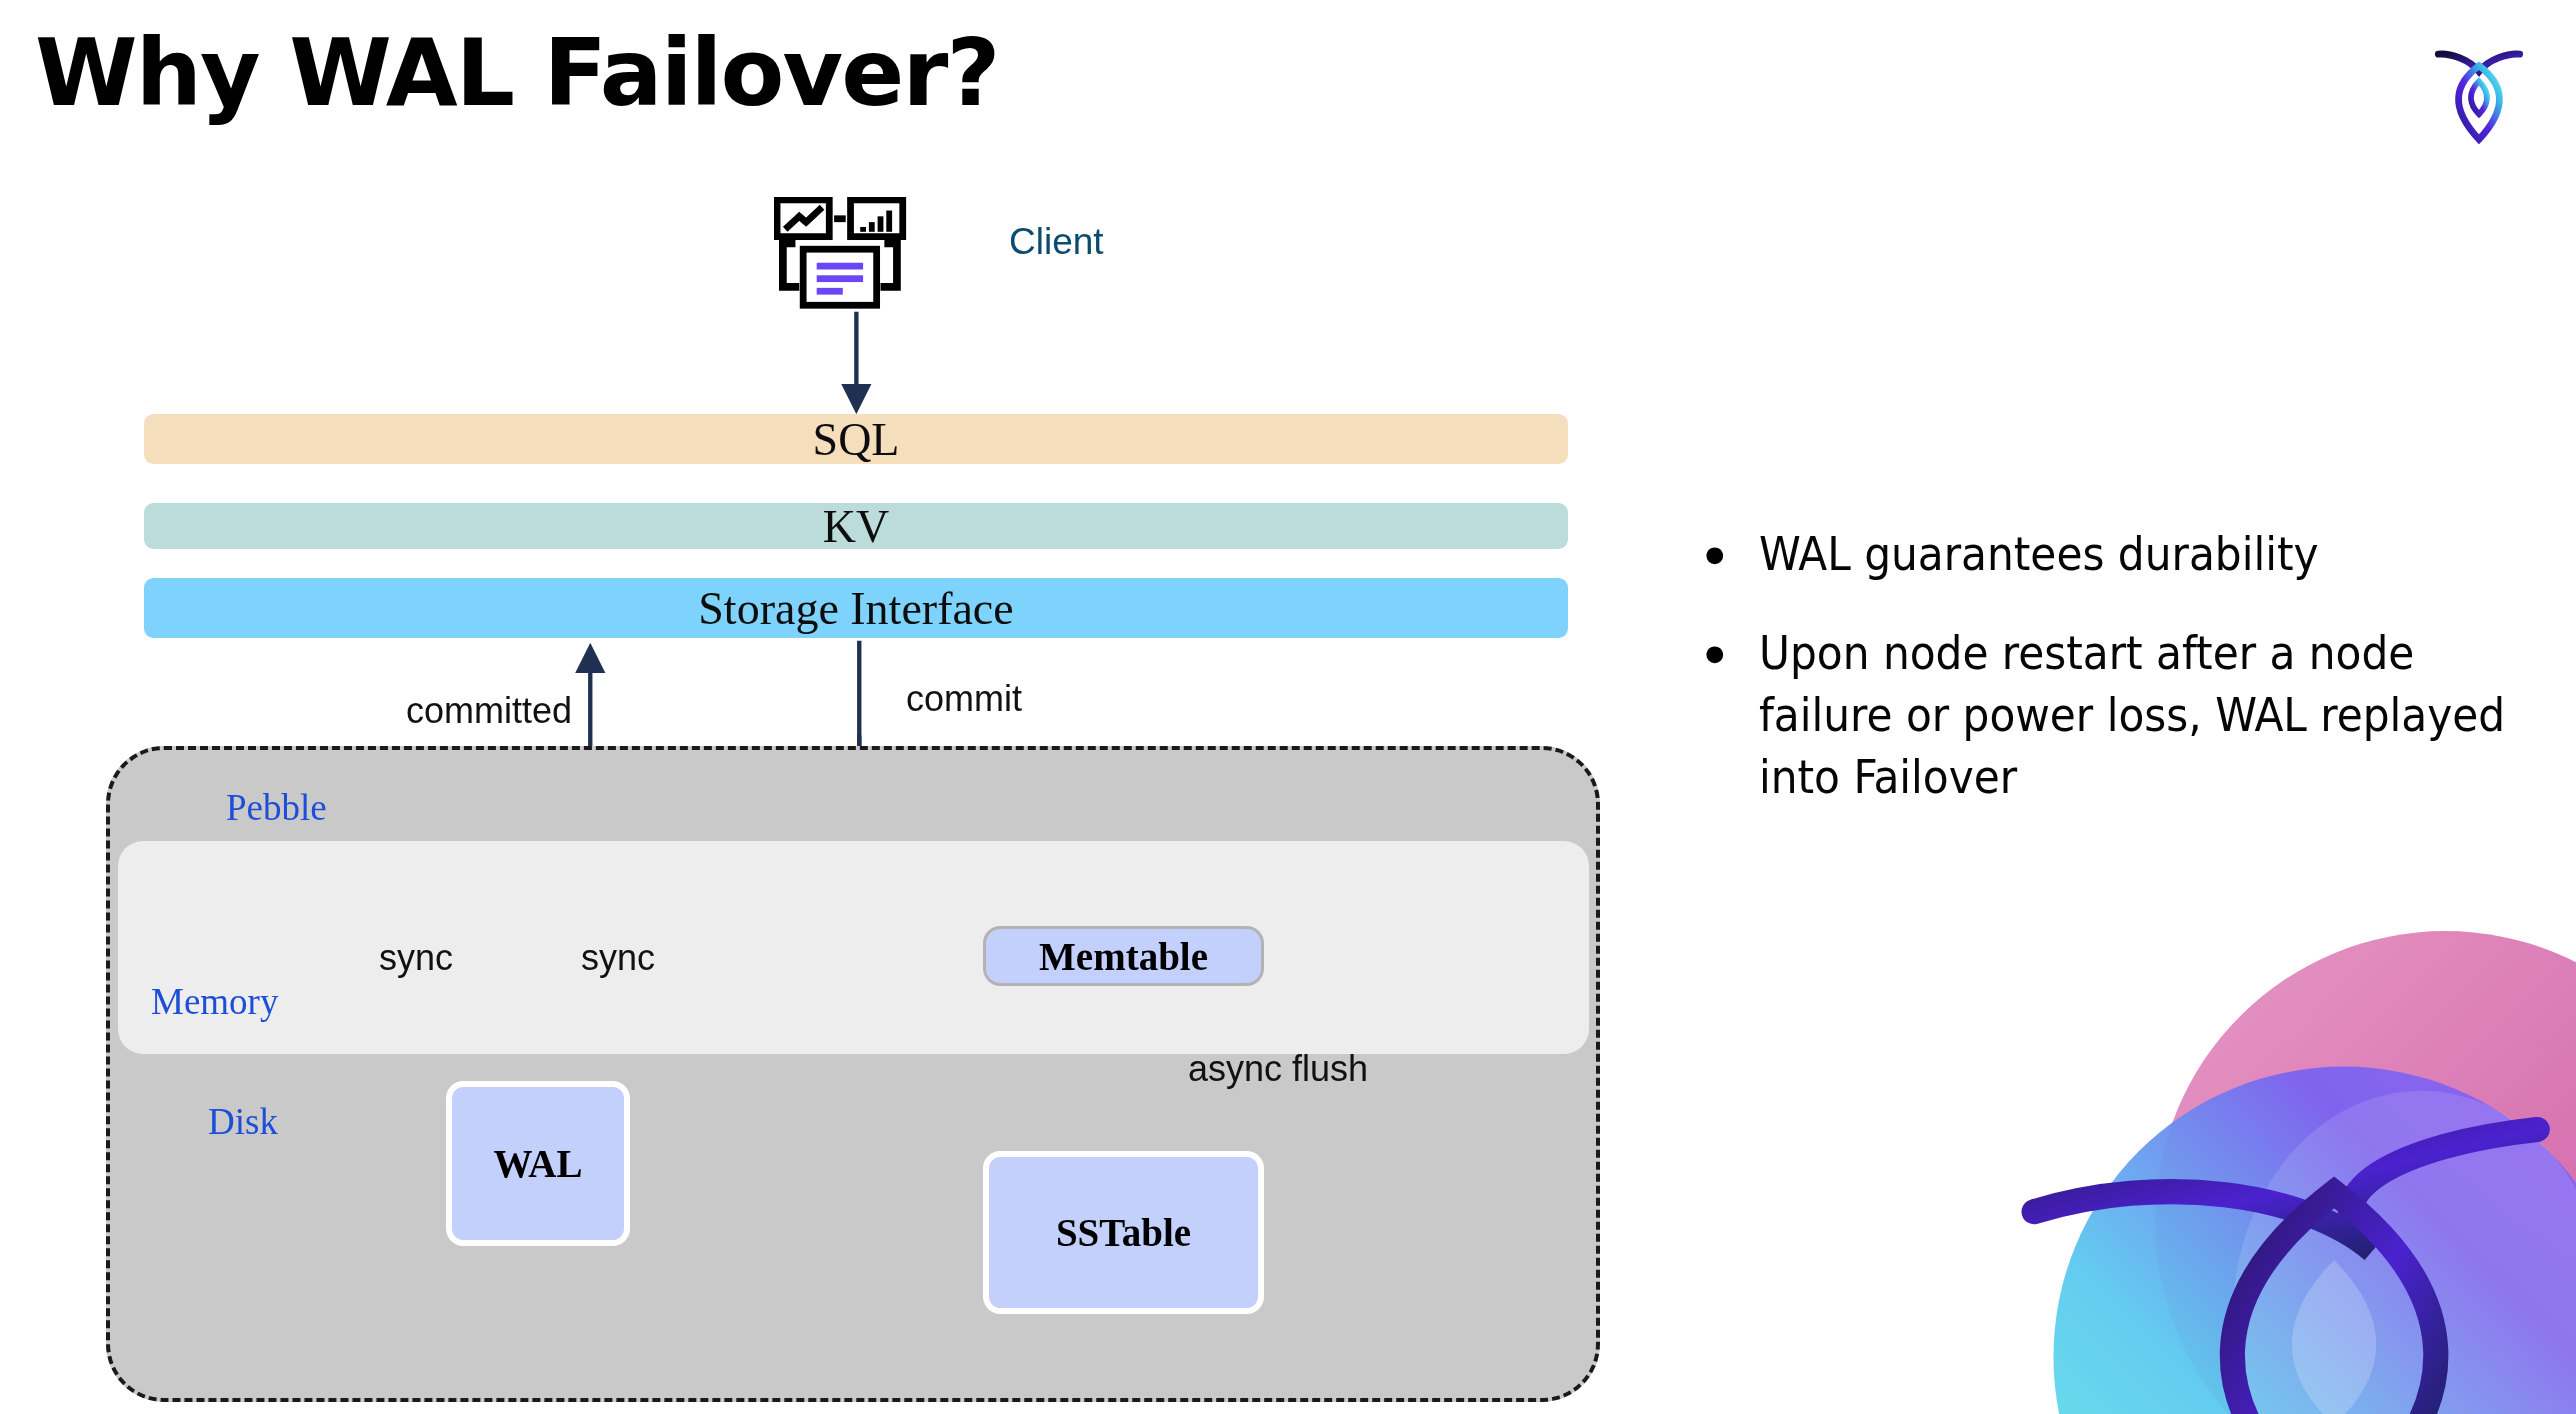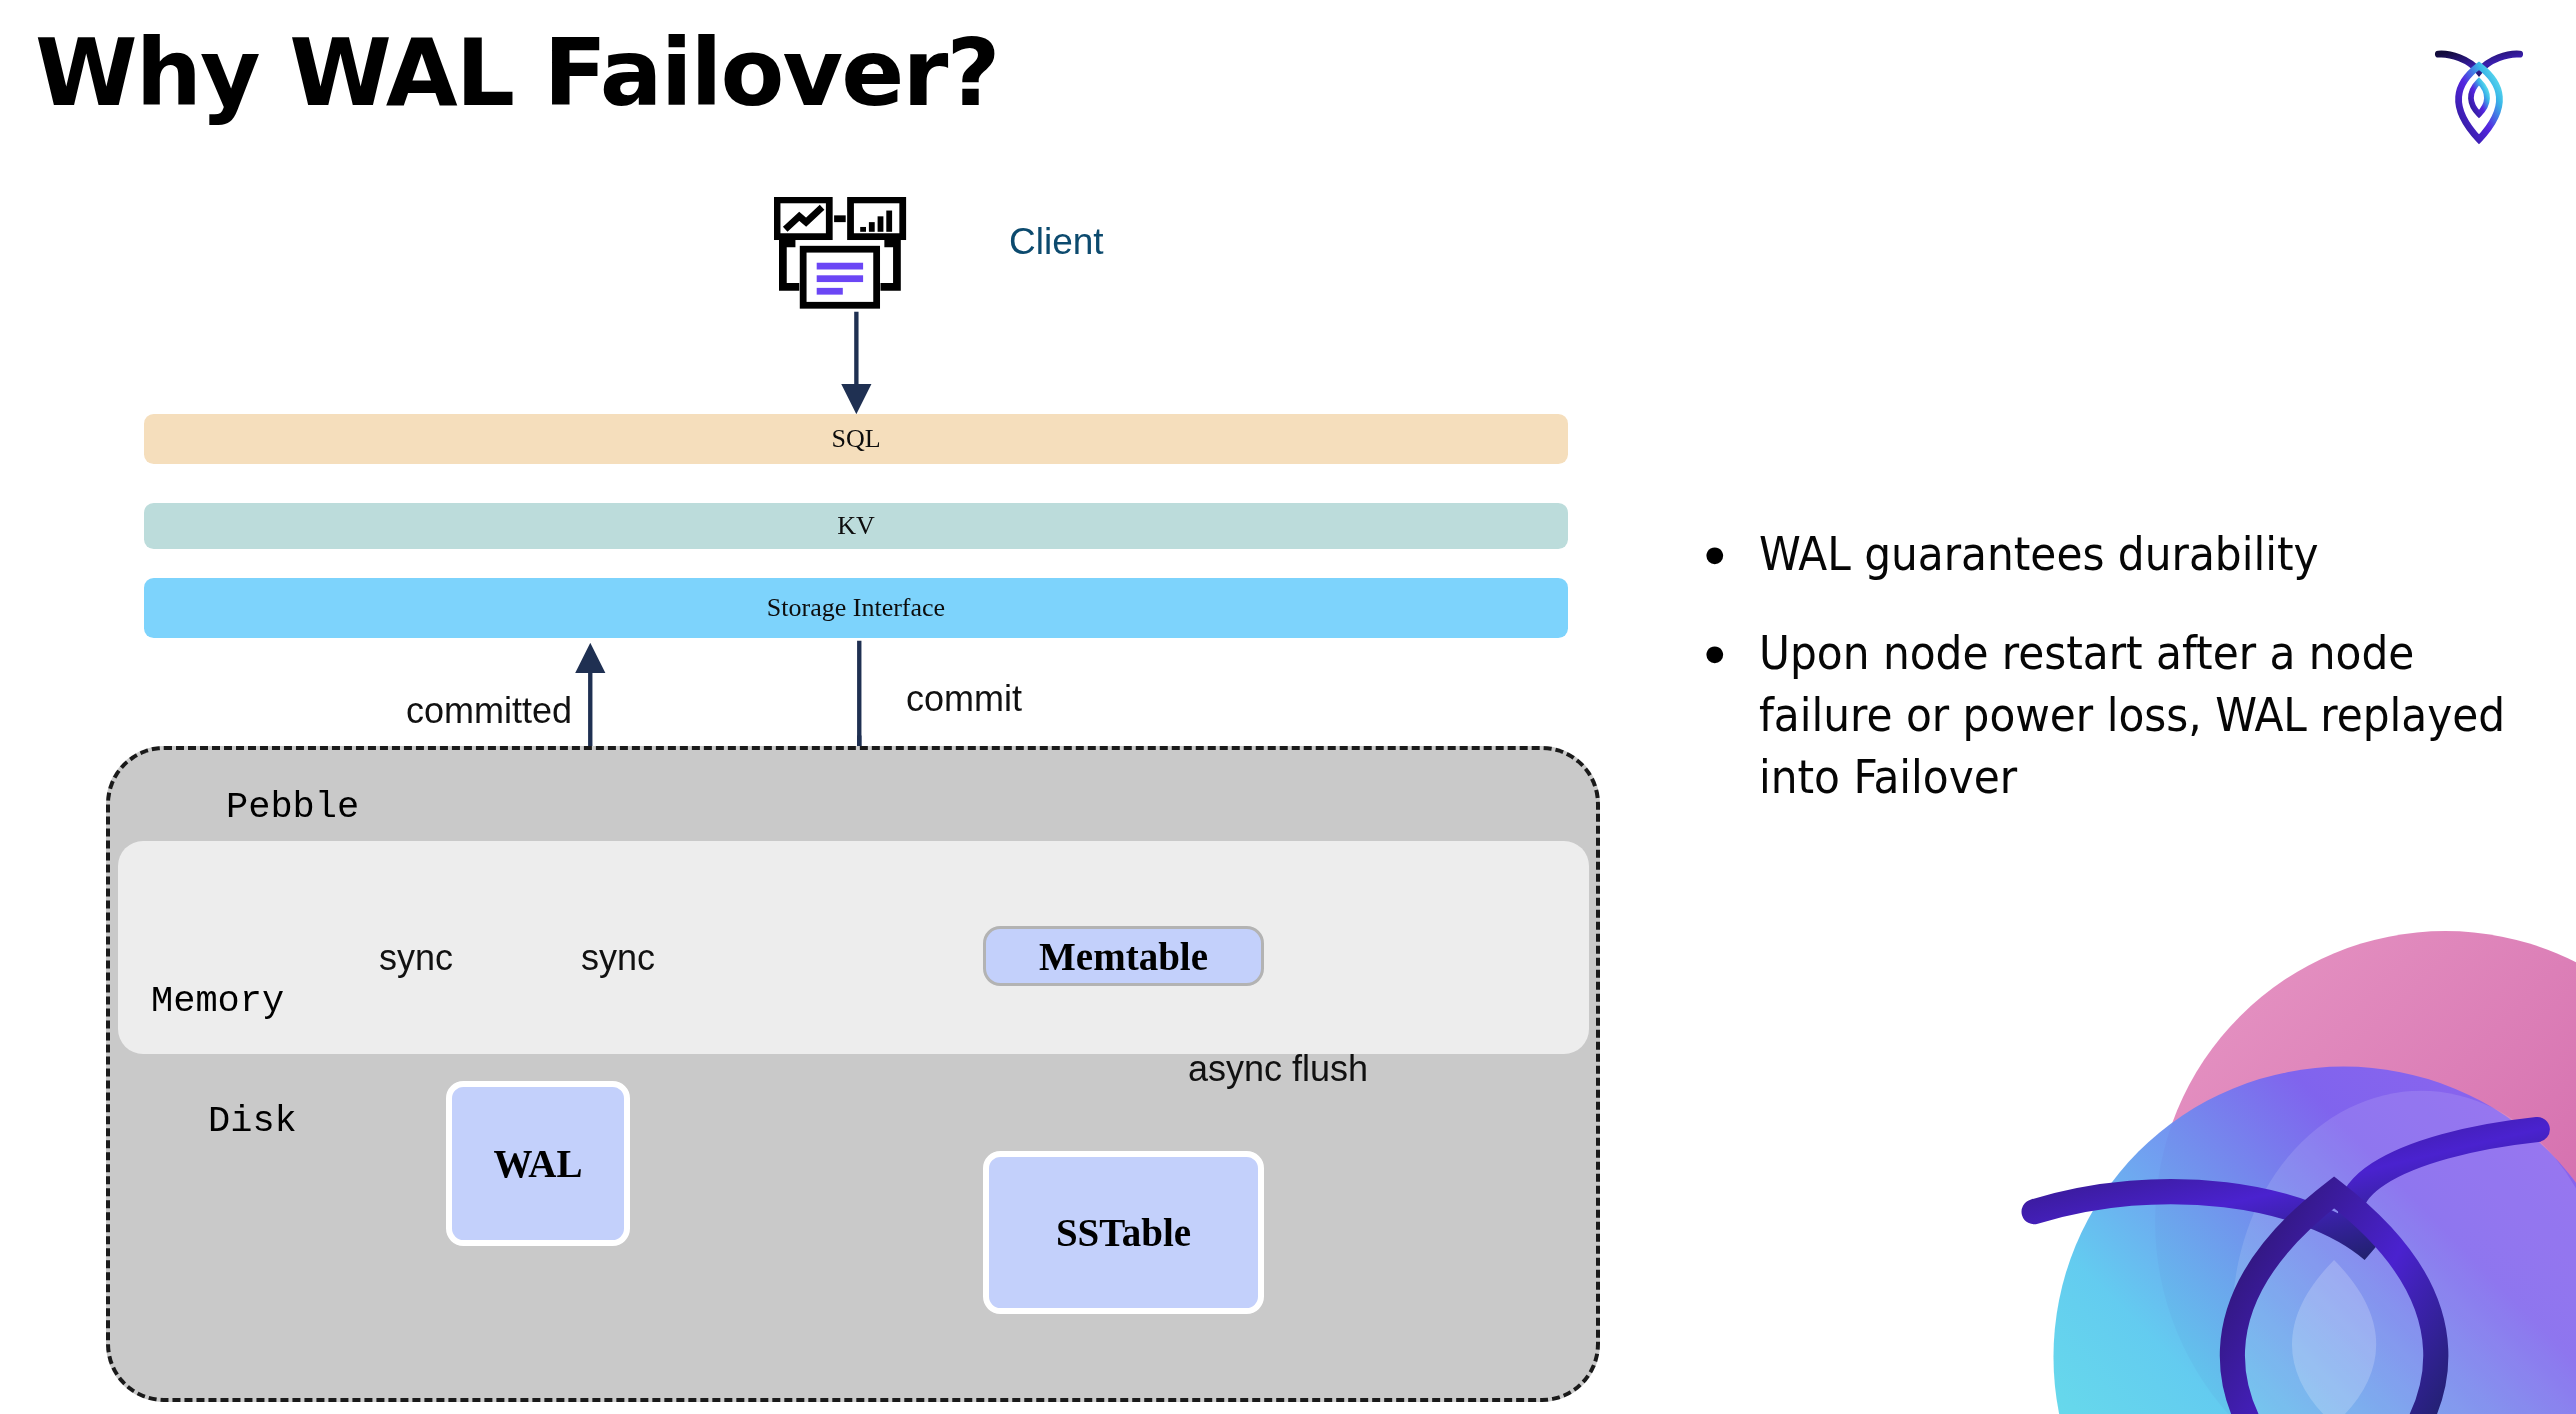--- a/index.html
+++ b/index.html
@@ -63,21 +63,21 @@
 
   .layer-bar {
     position: absolute;
     left: 144px;
     width: 1424px;
     border-radius: 9.7px;
     display: flex;
     align-items: center;
     justify-content: center;
     font-family: "Liberation Serif", serif;
-    font-size: 26px;
+    font-size: 46px;
     color: #0d0d0d;
     text-align: right;
   }
   #bar-sql  { top: 414px; height: 50px; background: #f5debc; }
   #bar-kv   { top: 503px; height: 46px; background: #bcdcdb; }
   #bar-si   { top: 578px; height: 60px; background: #7dd3fc; }
 
   
   #pebble-box {
     position: absolute;
@@ -95,23 +95,23 @@
     left: 118px;
     top: 841px;
     width: 1471px;
     height: 213px;
     background: #ededed;
     border-radius: 25px;
   }
 
   .zone-label {
     position: absolute;
-    font-family: Liberation Mono, monospace;
+    font-family: Liberation Serif, serif;
     font-size: 37px;
-    color: #000000;
+    color: #1d4ed8;
     white-space: nowrap;
   }
   #label-pebble { left: 226px; top: 786px; }
   #label-memory { left: 151px; top: 980px; }
   #label-disk   { left: 208px; top: 1100px; }
 
   
   .node-box {
     position: absolute;
     background: #c3d0fb;

